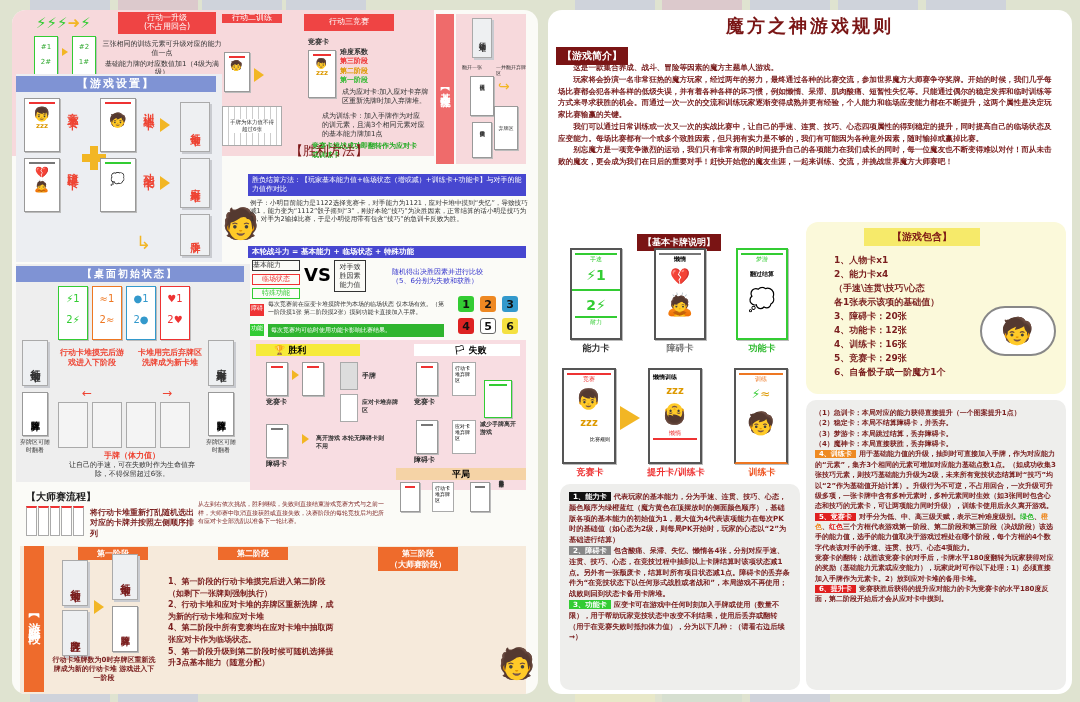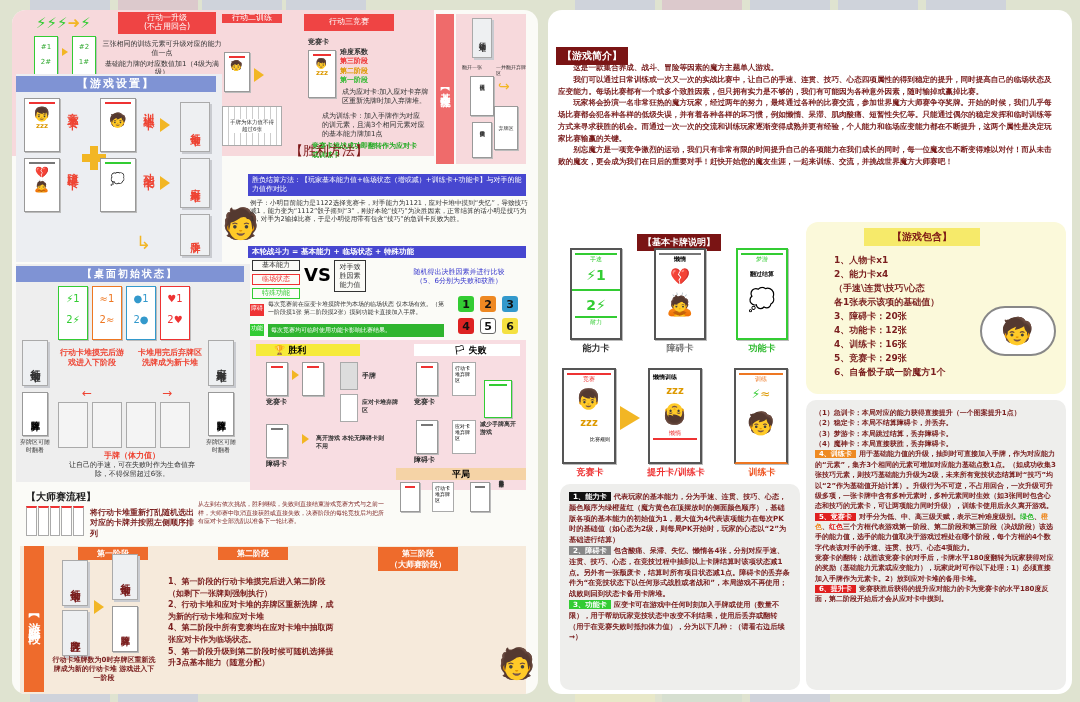--- a/index.html
+++ b/index.html
@@ -150,26 +150,26 @@
     <div class="stack" style="left:168px;top:92px;width:30px;height:50px;color:#e43">行动卡堆</div>
     <div class="stack" style="left:168px;top:148px;width:30px;height:50px;color:#e43">应对卡堆</div>
     <div class="stack" style="left:168px;top:204px;width:30px;height:42px;color:#e43">手牌</div>
     <div class="abs" style="left:124px;top:222px;font-size:18px;color:#f2b624">↳</div>
     <div class="abs" style="left:210px;top:196px;font-size:30px">🧑</div>
 
     <div class="abs" style="left:278px;top:132px;font-size:13px;font-weight:normal;color:#7a1414">【胜利方法】</div>
     <div class="abs" style="left:236px;top:164px;width:278px;background:#4747d0;color:#fff;font-size:7px;line-height:1.3;padding:2px 4px">胜负结算方法：【玩家基本能力值+临场状态（增或减）+训练卡+功能卡】与对手的能力值作对比</div>
     <div class="abs tiny" style="left:238px;top:189px;width:280px;font-size:6.6px">例子：小明目前能力是1122选择竞赛卡，对手能力为1121，应对卡堆中摸到“失忆”，导致技巧减1，能力变为“1112”骰子摇到“3”，刚好本轮“技巧”为决胜因素，正常结算的话小明是技巧为1，对手为2输掉比赛，于是小明使用带有包含“技巧”的急训卡反败为胜。</div>
     <div class="abs" style="left:236px;top:236px;width:278px;background:#4747d0;color:#fff;font-size:7.5px;padding:1px 4px;font-weight:bold">本轮战斗力 = 基本能力 + 临场状态 + 特殊功能</div>
-    <div class="abs tiny" style="left:240px;top:250px;width:48px;border:1px solid #333;text-align:center">基本能力</div>
+    <div class="abs tiny" style="left:240px;top:250px;width:48px;border:1px solid #333;text-align:left">基本能力</div>
     <div class="abs tiny" style="left:240px;top:264px;width:48px;border:1px solid #e33;color:#e33;text-align:center">临场状态</div>
     <div class="abs tiny" style="left:240px;top:278px;width:48px;border:1px solid #3c3;color:#3c3;text-align:center">特殊功能</div>
     <div class="abs" style="left:292px;top:254px;font-size:18px;font-weight:bold">VS</div>
     <div class="abs tiny" style="left:322px;top:250px;width:32px;border:1px solid #333;text-align:center;padding:2px">对手致胜因素能力值</div>
-    <div class="abs tiny" style="left:380px;top:258px;width:134px;color:#3333cc;text-align:center">
+    <div class="abs tiny" style="left:380px;top:258px;width:134px;color:#3333cc;text-align:left">
       <div>随机得出决胜因素并进行比较</div>
       <div>（5、6分别为失败和获胜）</div>
     </div>
     <div class="die" style="left:446px;top:286px;background:#33cc33;color:#111">1</div>
     <div class="die" style="left:468px;top:286px;background:#ee8822;color:#111">2</div>
     <div class="die" style="left:490px;top:286px;background:#3399cc;color:#111">3</div>
     <div class="die" style="left:446px;top:308px;background:#d22;color:#111">4</div>
     <div class="die" style="left:468px;top:308px;background:#fff;color:#111;border:1px solid #666">5</div>
     <div class="die" style="left:490px;top:308px;background:#f4e040;color:#111">6</div>
     <div class="abs" style="left:238px;top:294px;width:14px;height:12px;background:#e33;color:#fff;font-size:6px;text-align:center">障碍</div>
@@ -293,28 +293,29 @@
     </div>
 
     <div class="abs phase-h" style="left:366px;top:537px;width:80px">
       <div>第三阶段</div>
       <div>（大师赛阶段）</div>
     </div>
     <div class="abs" style="left:486px;top:636px;font-size:30px">🧑</div>
   </div>
 
   <div class="pane" id="right">
+    <div class="r-title">魔方之神游戏规则</div>
 
     <div class="abs" style="left:8px;top:34px">
       <span class="sec-tag">【游戏简介】</span>
     </div>
     <div class="abs" style="left:10px;top:52px;width:500px">
       <p class="body-red">这是一款集合养成、战斗、冒险等因素的魔方主题单人游戏。</p>
+      <p class="body-red">玩家将会扮演一名非常狂热的魔方玩家，经过两年的努力，最终通过各种的比赛交流，参加世界魔方大师赛争夺奖牌。开始的时候，我们几乎每场比赛都会犯各种各样的低级失误，并有着各种各样的坏习惯，例如懒惰、呆滞、肌肉酸痛、短暂性失忆等。只能通过偶尔的稳定发挥和临时训练等方式来寻求获胜的机会。而通过一次一次的交流和训练玩家逐渐变得成熟并更有经验，个人能力和临场应变能力都在不断提升，这两个属性是决定玩家比赛输赢的关键。</p>
       <p class="body-red">我们可以通过日常训练或一次又一次的实战比赛中，让自己的手速、连贯、技巧、心态四项属性的得到稳定的提升，同时提高自己的临场状态及应变能力。每场比赛都有一个或多个致胜因素，但只拥有实力是不够的，我们有可能因为各种意外因素，随时输掉或赢掉比赛。</p>
-      <p class="body-red">玩家将会扮演一名非常狂热的魔方玩家，经过两年的努力，最终通过各种的比赛交流，参加世界魔方大师赛争夺奖牌。开始的时候，我们几乎每场比赛都会犯各种各样的低级失误，并有着各种各样的坏习惯，例如懒惰、呆滞、肌肉酸痛、短暂性失忆等。只能通过偶尔的稳定发挥和临时训练等方式来寻求获胜的机会。而通过一次一次的交流和训练玩家逐渐变得成熟并更有经验，个人能力和临场应变能力都在不断提升，这两个属性是决定玩家比赛输赢的关键。</p>
       <p class="body-red">别忘魔方是一项竞争激烈的运动，我们只有非常有限的时间提升自己的各项能力在我们成长的同时，每一位魔友也不断变得难以对付！而从未击败的魔友，更会成为我们在日后的重要对手！赶快开始您的魔友生涯，一起来训练、交流，并挑战世界魔方大师赛吧！</p>
     </div>
 
     <div class="abs" style="left:72px;top:220px;width:118px;text-align:center">
       <span class="sec-tag" style="font-size:9px">【基本卡牌说明】</span>
     </div>
 
     <div class="card" style="left:22px;top:238px;width:52px;height:92px;border:2px solid #555">
       <div style="border-top:2px solid #3c3;margin:3px;font-size:6px;color:#3c3;text-align:center">手速</div>
       <div style="color:#3c3;font-size:14px;text-align:center;font-weight:bold">⚡1</div>

